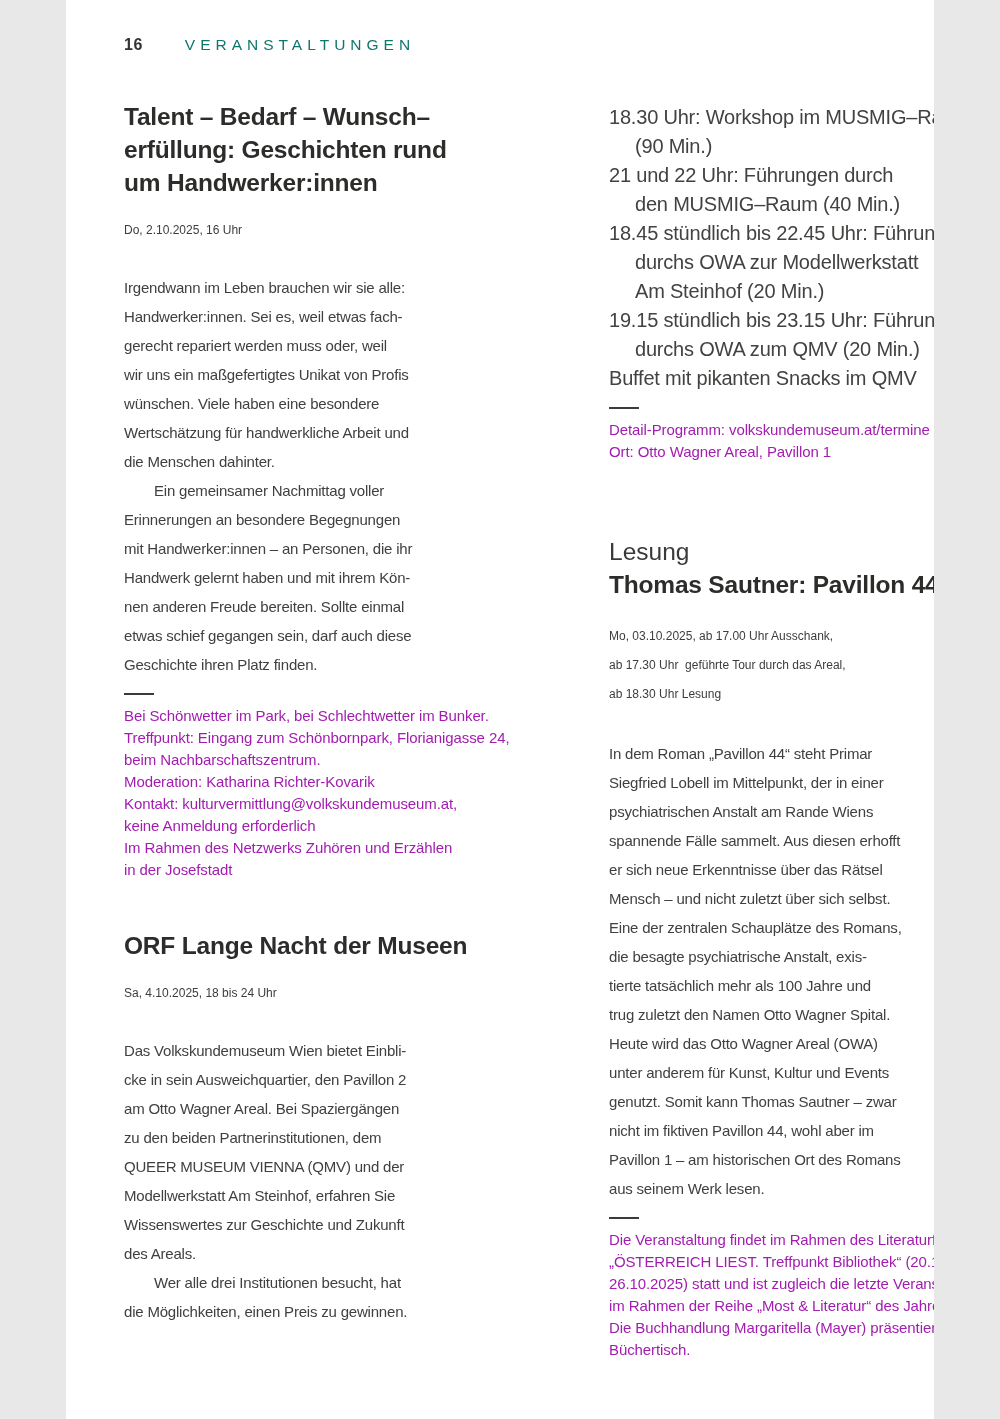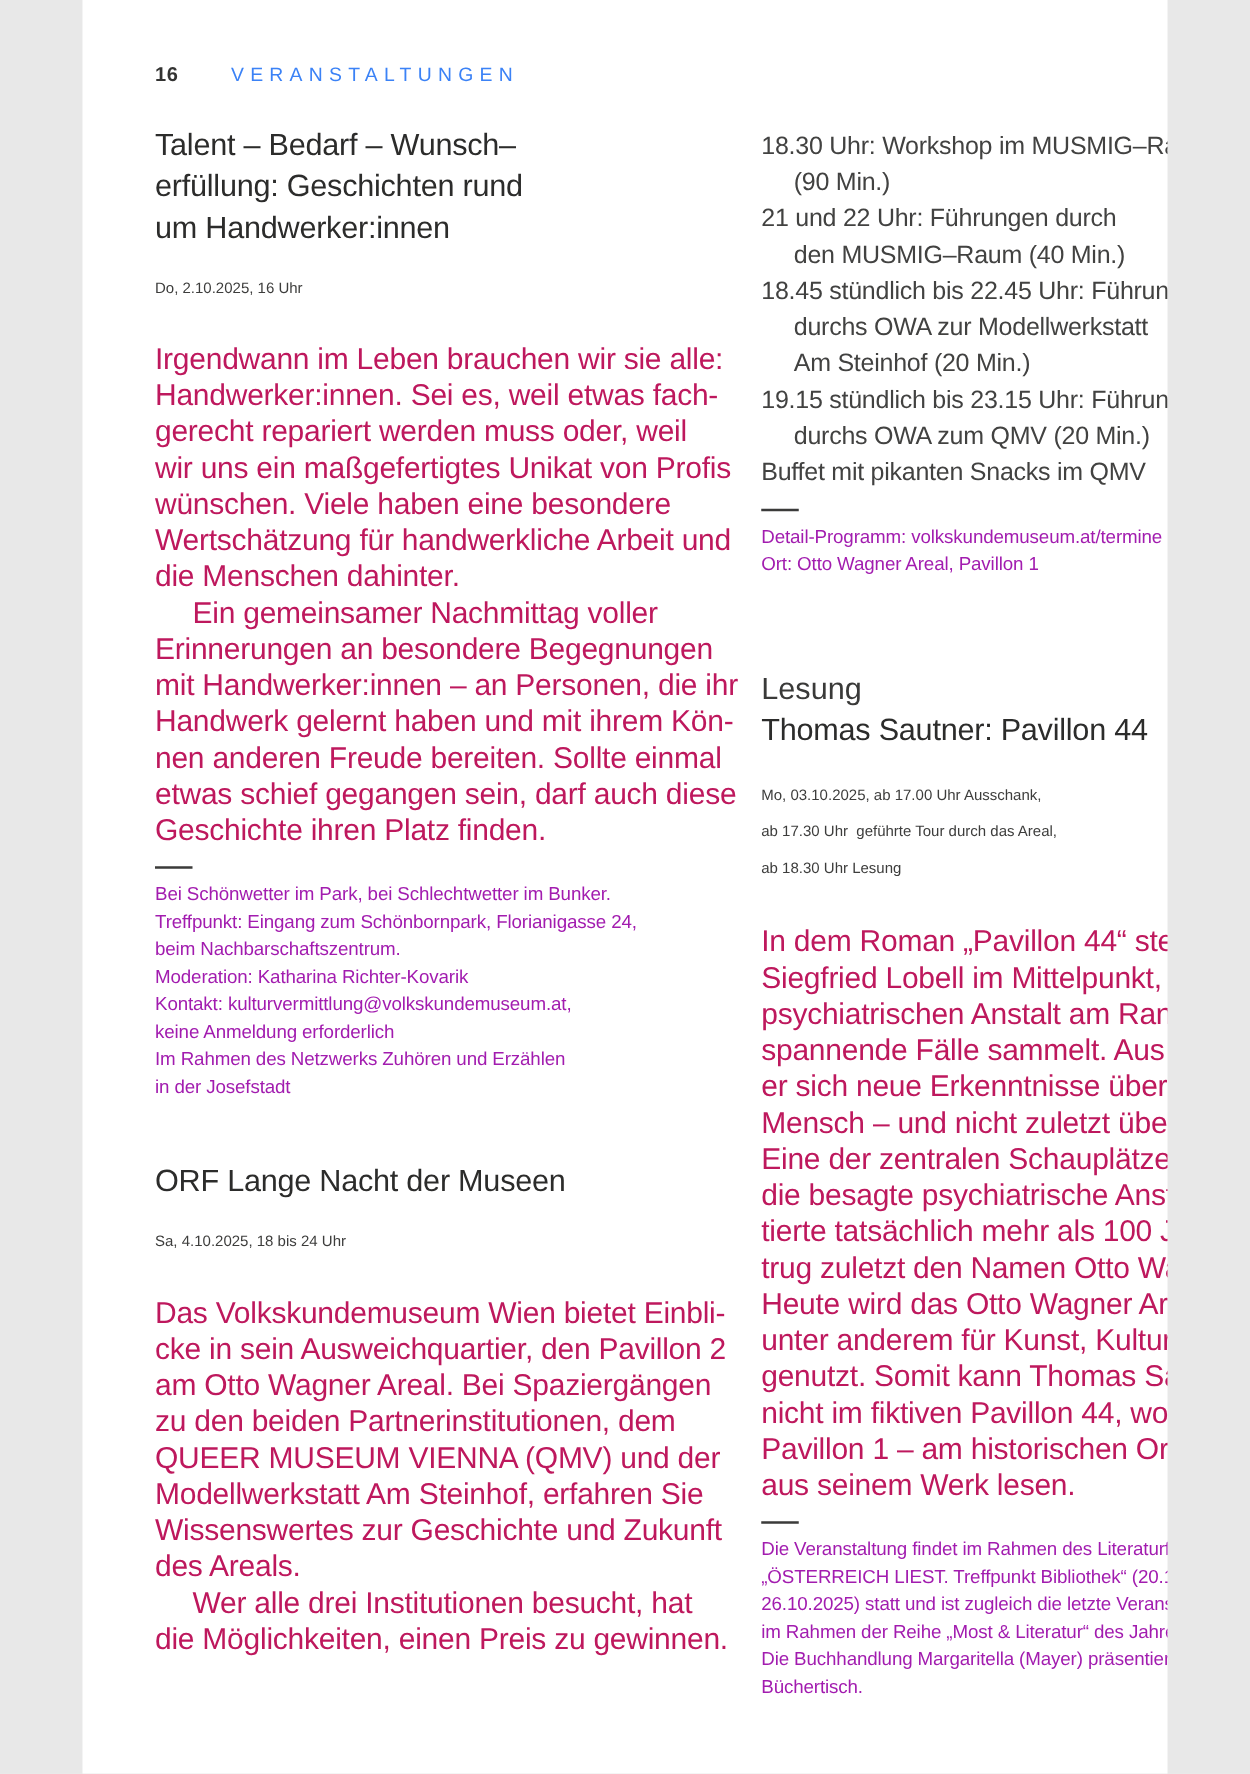--- a/index.html
+++ b/index.html
@@ -26,56 +26,55 @@
   .page-number {
     font-size: 16px;
     font-weight: bold;
     color: #333332;
     letter-spacing: 0.5px;
   }
   .section-title {
     margin-left: 42px;
     font-size: 15.5px;
     letter-spacing: 5px;
-    color: #3b82f6;
-    margin-top: 16px;
+    color: #0f766e;
   }
 
   
   .col { position: absolute; top: 100px; }
   .col.left  { left: 58px;  width: 445px; }
   .col.right { left: 516px; width: 450px; top: 103px; margin-left: 27px; }
 
   article { margin: 0; }
   h2, p, ul, div { margin: 0; padding: 0; }
 
   .kicker {
     font-size: 24.5px;
     line-height: 33px;
     font-weight: normal;
     color: #3a3a39;
   }
   .title {
     font-size: 24.5px;
     line-height: 33px;
-    font-weight: normal;
+    font-weight: bold;
     color: #2c2c2b;
     letter-spacing: -0.2px;
   }
   .date {
     margin-top: 17px;
     font-size: 12px;
     line-height: 29px;
     color: #3d3d3c;
   }
   .body {
     margin-top: 28px;
-    font-size: 24px;
+    font-size: 15px;
     line-height: 29px;
-    color: #be185d;
+    color: #404040;
     letter-spacing: -0.2px;
   }
   .body.follow { margin-top: 0; }
   .indent { text-indent: 30px; }
 
   .divider {
     width: 30px;
     border-top: 2px solid #3b3b3a;
     margin-top: 14px;
     margin-bottom: 10px;

